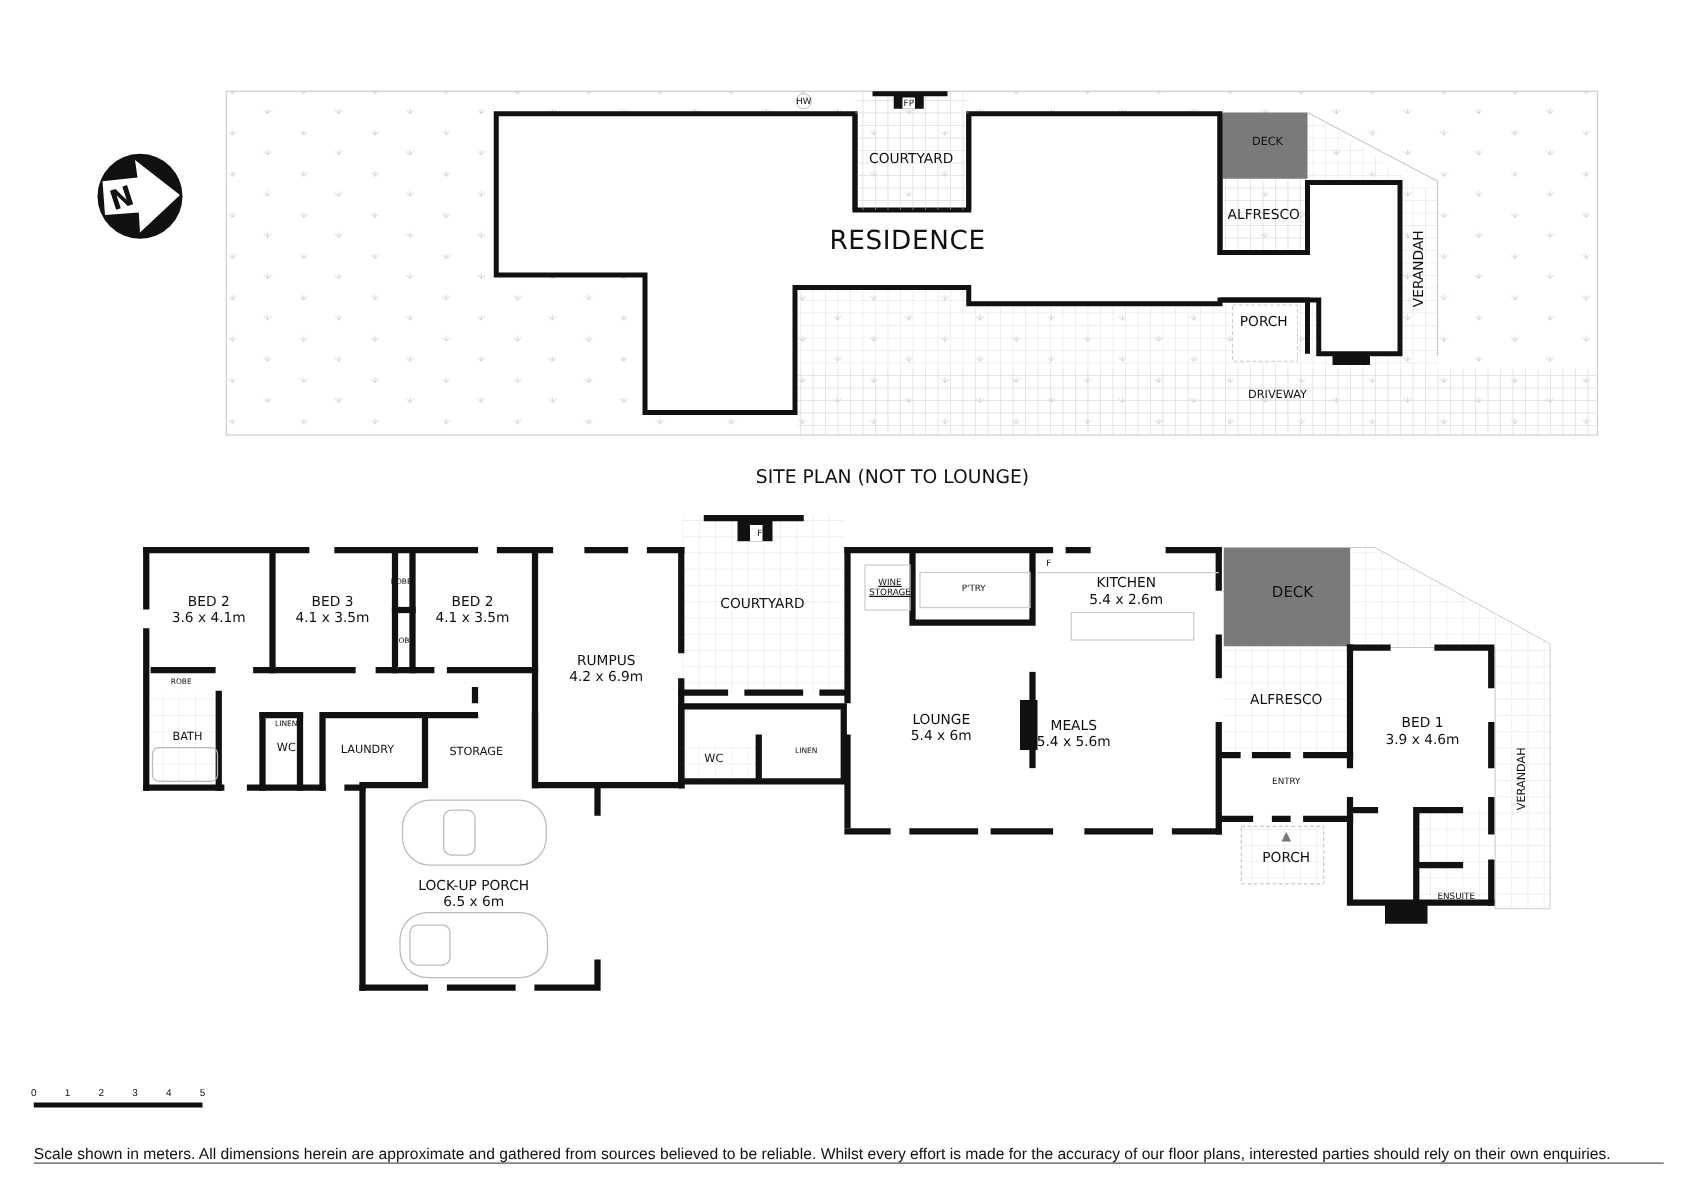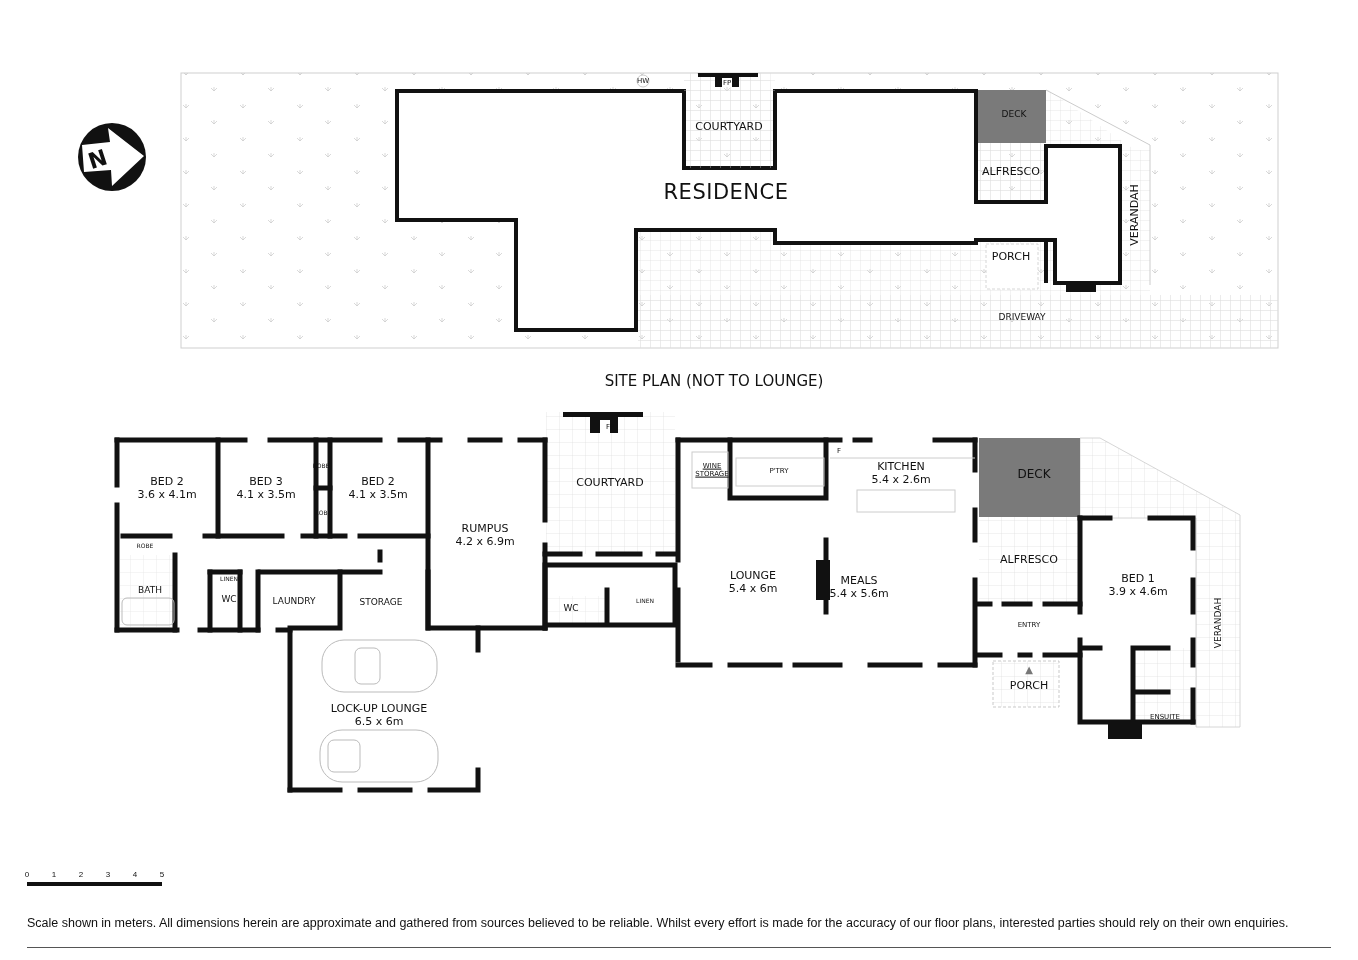--- a/index.html
+++ b/index.html
@@ -11,21 +11,21 @@
   .s7{font-size:7px;}
   .s6{font-size:6px;}
   .s11{font-size:11px;}
   .s12{font-size:12px;}
   .s21{font-size:21px;letter-spacing:0.5px;}
   .s14{font-size:15px;}
   .vert{transform:translate(-50%,-50%) rotate(-90deg);}
   .scale-nums{position:absolute;left:24px;top:870px;width:150px;font-size:8px;font-family:"Liberation Sans",sans-serif;}
   .scale-nums span{position:absolute;top:0;transform:translateX(-50%);}
   .scale-bar{position:absolute;left:27px;top:882px;width:135px;height:4px;background:#111;}
-  .disclaimer{position:absolute;left:27px;top:916px;width:1304px;font-size:12.5px;font-family:"Liberation Sans",sans-serif;border-bottom:1.5px solid #555;padding-bottom:17px;white-space:nowrap;}
+  .disclaimer{position:absolute;left:27px;top:916px;width:1304px;font-size:12.5px;font-family:"Liberation Sans",sans-serif;border-bottom:1.5px solid #555;padding-bottom:0;white-space:nowrap;}
 </style>
 </head>
 <body>
 
 <svg width="1358" height="960" viewBox="0 0 1358 960">
   <defs>
     <pattern id="grid" width="10" height="10" patternUnits="userSpaceOnUse">
       <path d="M10 0 L0 0 0 10" fill="none" stroke="#dcdcdc" stroke-width="0.7"></path>
     </pattern>
     <pattern id="grid2" width="13" height="13" patternUnits="userSpaceOnUse">
@@ -183,21 +183,21 @@
   </div>
 <div class="lbl s6" style="left:321px;top:466px;">ROBE</div>
 <div class="lbl s6" style="left:323px;top:513px;">ROBE</div>
 <div class="lbl s6" style="left:145px;top:546px;">ROBE</div>
 <div class="lbl s9" style="left:150px;top:590px;">BATH</div>
 <div class="lbl s6" style="left:229px;top:579px;">LINEN</div>
 <div class="lbl s9" style="left:229px;top:599px;">WC</div>
 <div class="lbl s9" style="left:294px;top:601px;">LAUNDRY</div>
 <div class="lbl s9" style="left:381px;top:602px;">STORAGE</div>
 <div class="lbl s11" style="left:379px;top:715px;">
-    <span class="d">LOCK-UP LOUNGE</span>
+    <span class="d">LOCK-UP PORCH</span>
     <span class="d">6.5 x 6m</span>
   </div>
 
 <div class="lbl s7" style="left:610px;top:427px;">FP</div>
 <div class="lbl s11" style="left:610px;top:483px;">COURTYARD</div>
 <div class="lbl s9" style="left:571px;top:608px;">WC</div>
 <div class="lbl s6" style="left:645px;top:601px;">LINEN</div>
 
 <div class="lbl s7" style="left:712px;top:470px;text-decoration:underline;">
     <span class="d">WINE</span>

